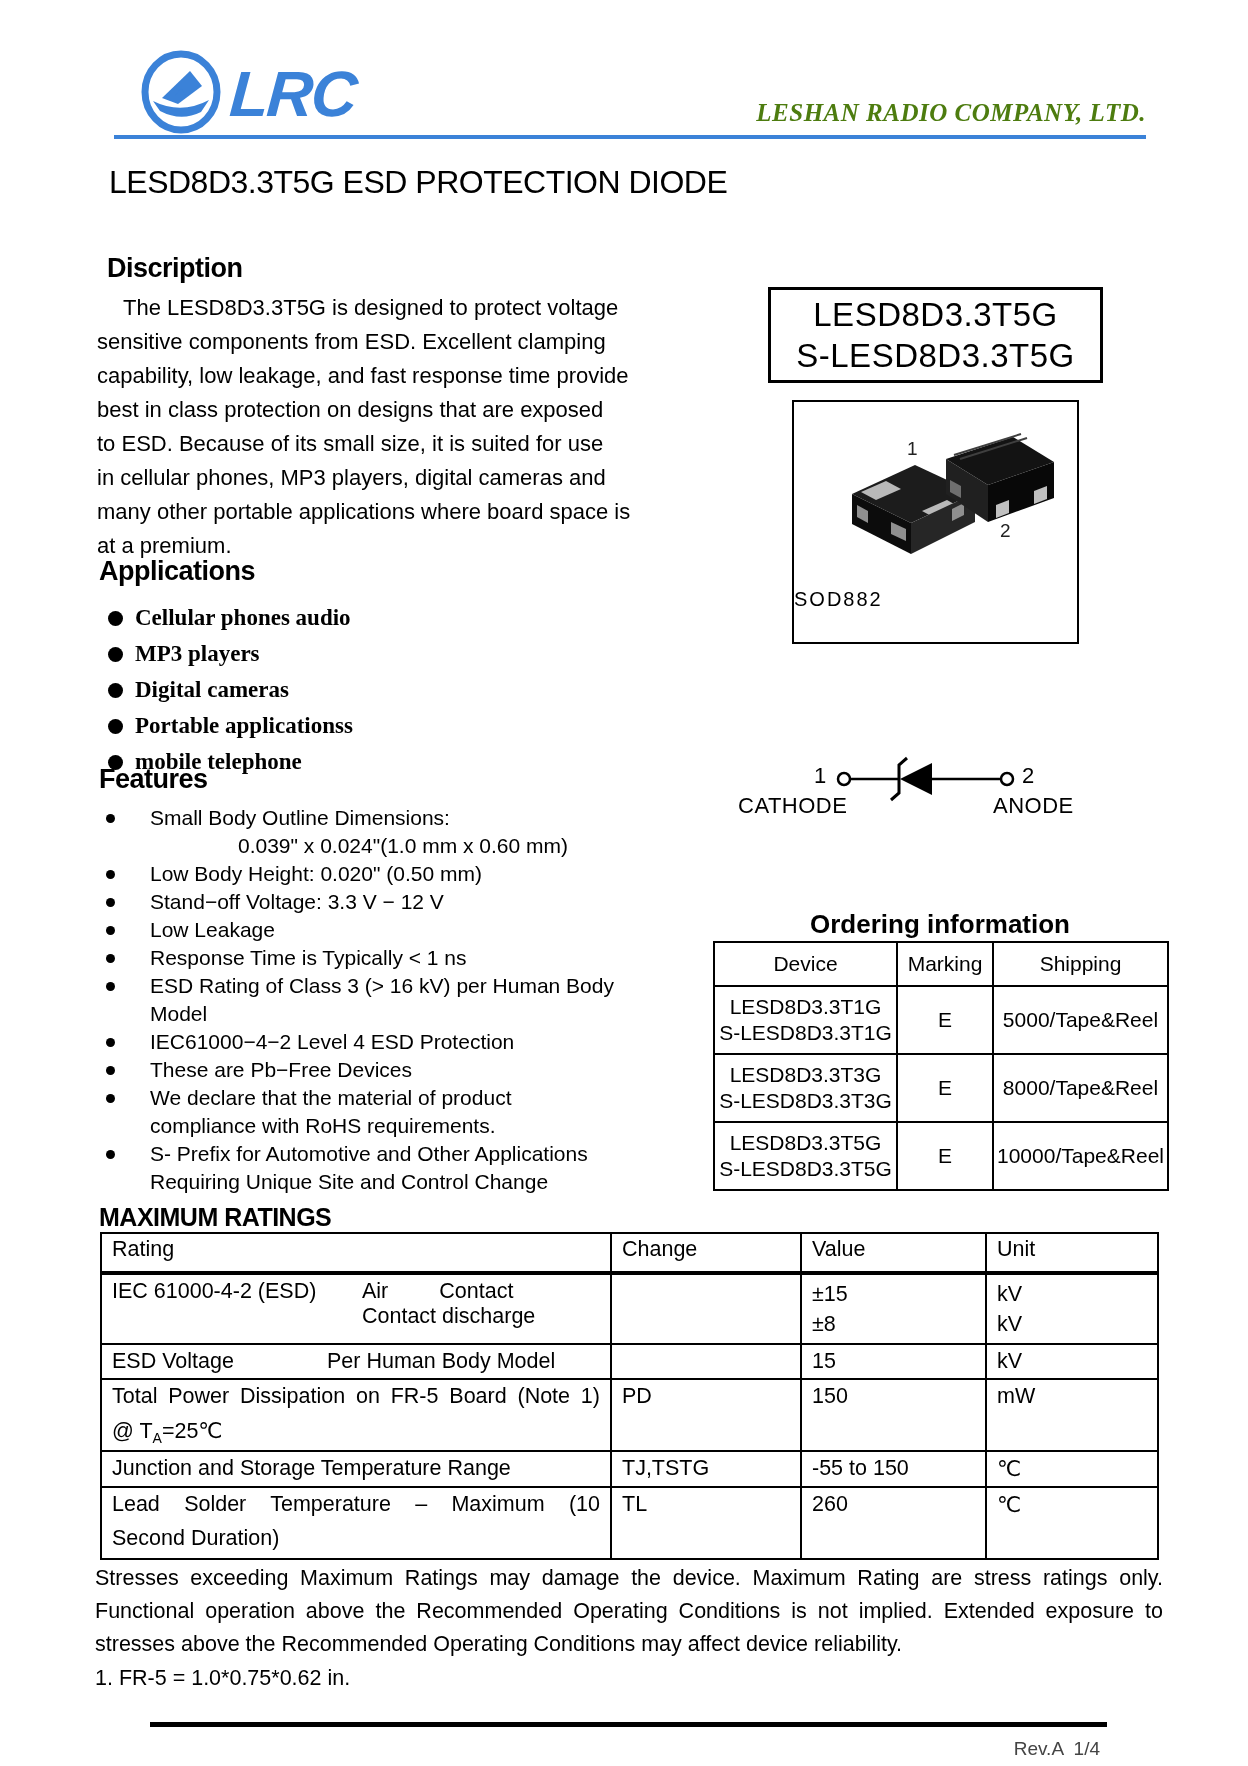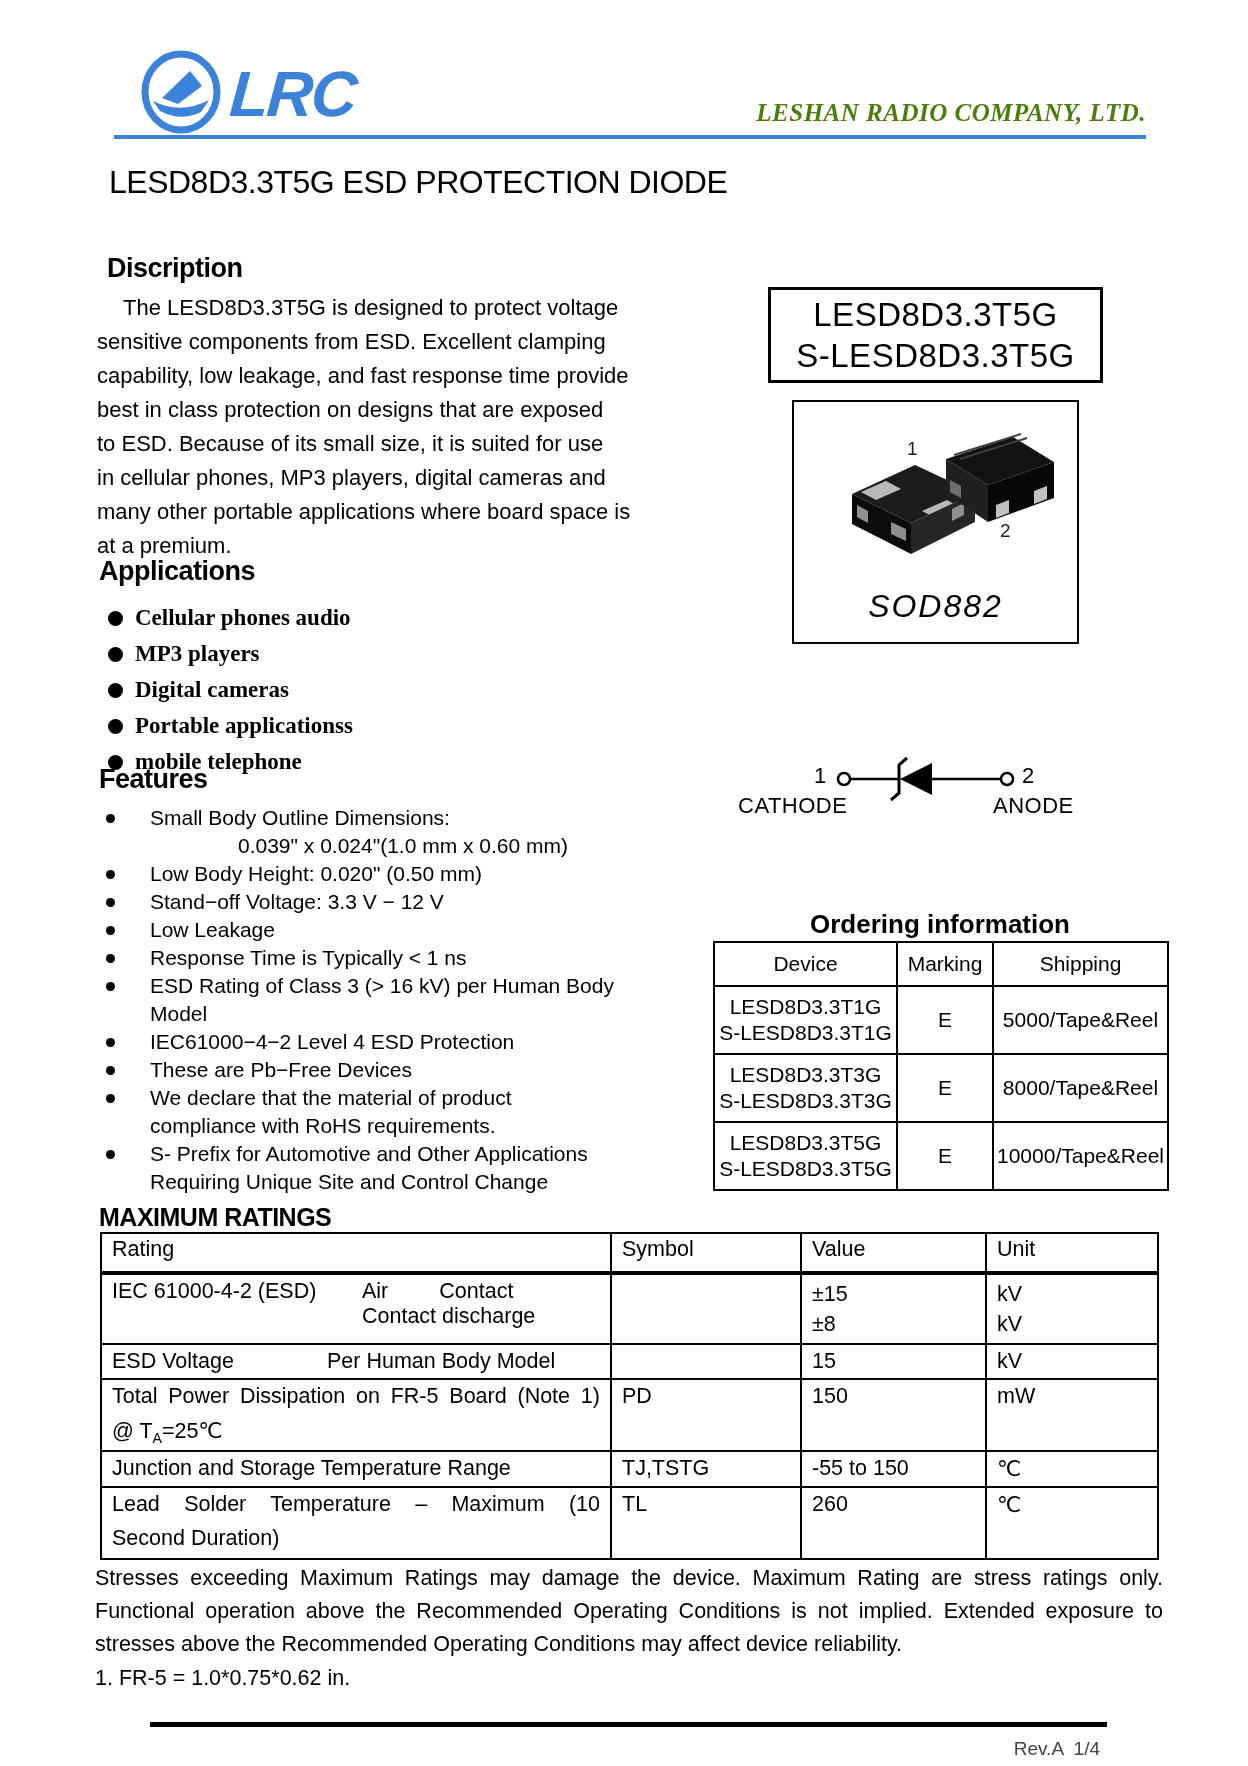--- a/index.html
+++ b/index.html
@@ -44,22 +44,22 @@
 
   
   .part-box { left:768px; top:287px; width:329px; height:90px; border:3px solid #000;
               display:flex; flex-direction:column; justify-content:center; align-items:center; }
   .part-line { font-size:33px; line-height:41px; letter-spacing:0.5px; }
 
   .pkg-box { left:792px; top:400px; width:283px; height:240px; border:2px solid #000; }
   .pkg-pin { position:absolute; font-size:19px; color:#222; }
   .pkg-pin1 { left:113px; top:36px; }
   .pkg-pin2 { left:206px; top:118px; }
-  .pkg-name { position:absolute; left:0; top:186px; width:100%; text-align:center;
-              font-size:32px; letter-spacing:2px;font-style:italic; }
+  .pkg-name { position:absolute; left:0; top:186px; width:100%; text-align:left;
+              font-size:20px; letter-spacing:2px; }
 
   .diode-svg { left:735px; top:752px; }
   .sym-label { font-size:22px; }
   .sym-pin1 { left:814px; top:763px; }
   .sym-pin2 { left:1022px; top:763px; }
   .sym-cathode { left:738px; top:793px; letter-spacing:0.5px; }
   .sym-anode { left:993px; top:793px; letter-spacing:0.5px; }
 
   .ordering-heading { left:713px; top:909px; width:454px; text-align:center;
                       font-size:26px; font-weight:bold; }
@@ -309,21 +309,21 @@
 <table class="abs ratings-table">
   <colgroup>
       <col style="width:510px">
       <col style="width:190px">
       <col style="width:185px">
       <col style="width:172px">
     </colgroup>
   <thead>
     <tr>
       <th>Rating</th>
-      <th>Symbol</th>
+      <th>Change</th>
       <th>Value</th>
       <th>Unit</th>
     </tr>
   </thead>
   <tbody>
     <tr class="rt-h1">
       <td>
         <div class="iec-flex">
           <span class="iec-main">IEC 61000-4-2 (ESD)</span>
           <div>

